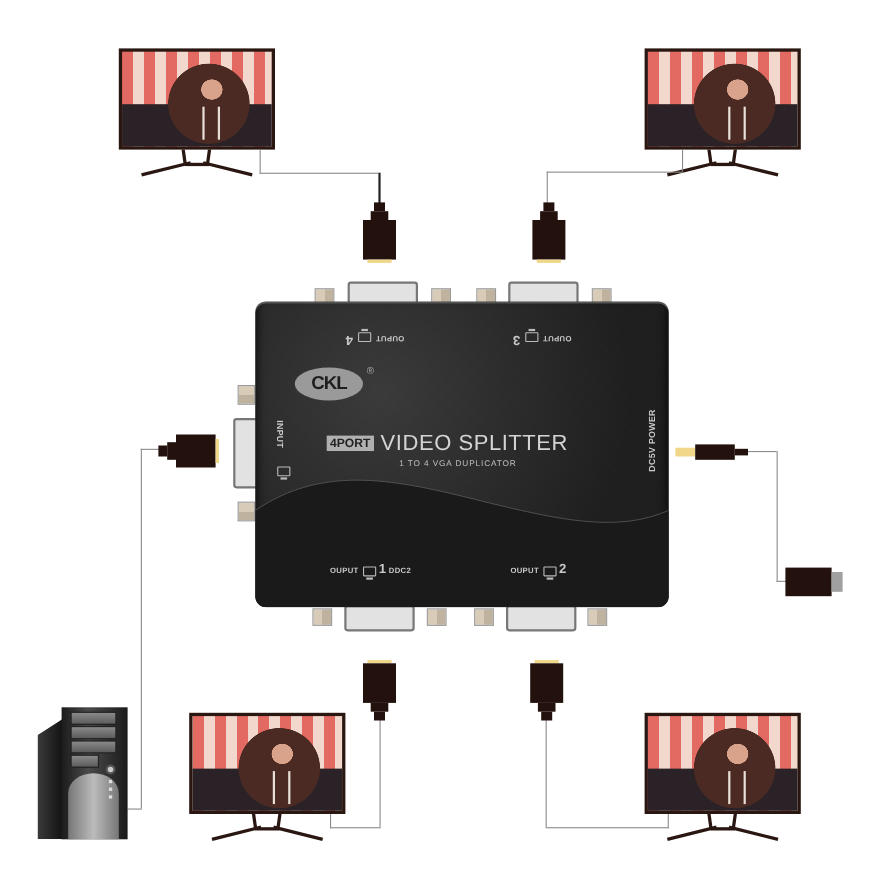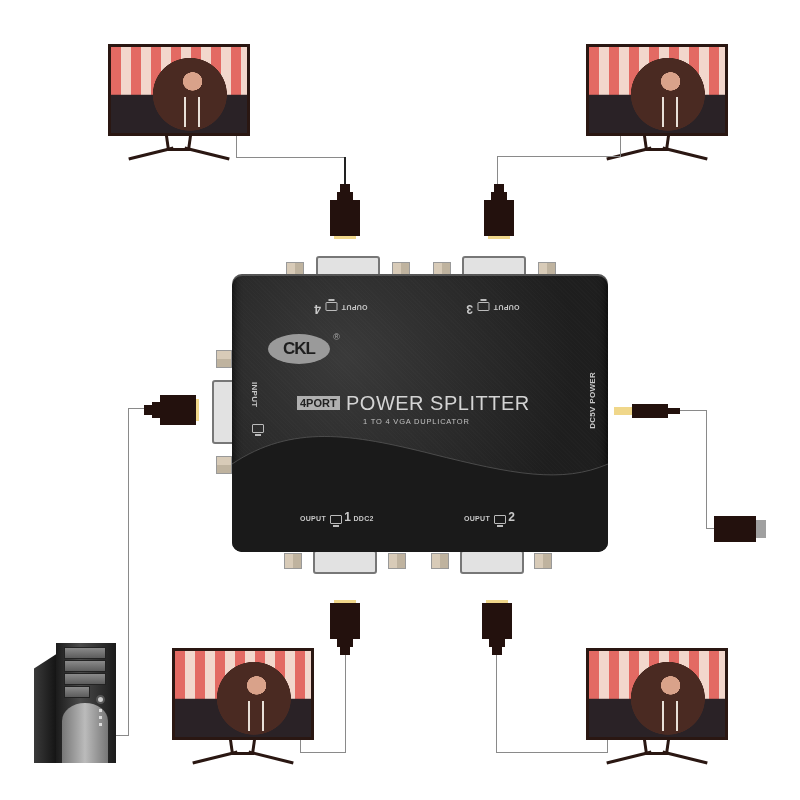--- a/index.html
+++ b/index.html
@@ -246,21 +246,21 @@
 <div class="lbl vert" style="left:250px; top:382px; font-size:8px;">
   <span>INPUT</span>
 </div>
 <div class="mon-ico" style="position:absolute; left:250px; top:424px;"></div>
 
 <div class="lbl vert upside" style="left:588px; top:372px; font-size:8px;">
   <span>DC5V  POWER</span>
 </div>
 
 <div class="badge">4PORT</div>
-<div class="title">POWER SPLITTER</div>
+<div class="title">VIDEO SPLITTER</div>
 <div class="subtitle">1 TO 4 VGA DUPLICATOR</div>
 
 <div class="lbl" style="left:300px; top:510px; font-size:7px;">
   <span>OUPUT</span>
   <span class="mon-ico"></span><span style="font-size:12px;">1</span>
   <span>DDC2</span>
 </div>
 <div class="lbl" style="left:464px; top:510px; font-size:7px;">
   <span>OUPUT</span>
   <span class="mon-ico"></span><span style="font-size:12px;">2</span>

